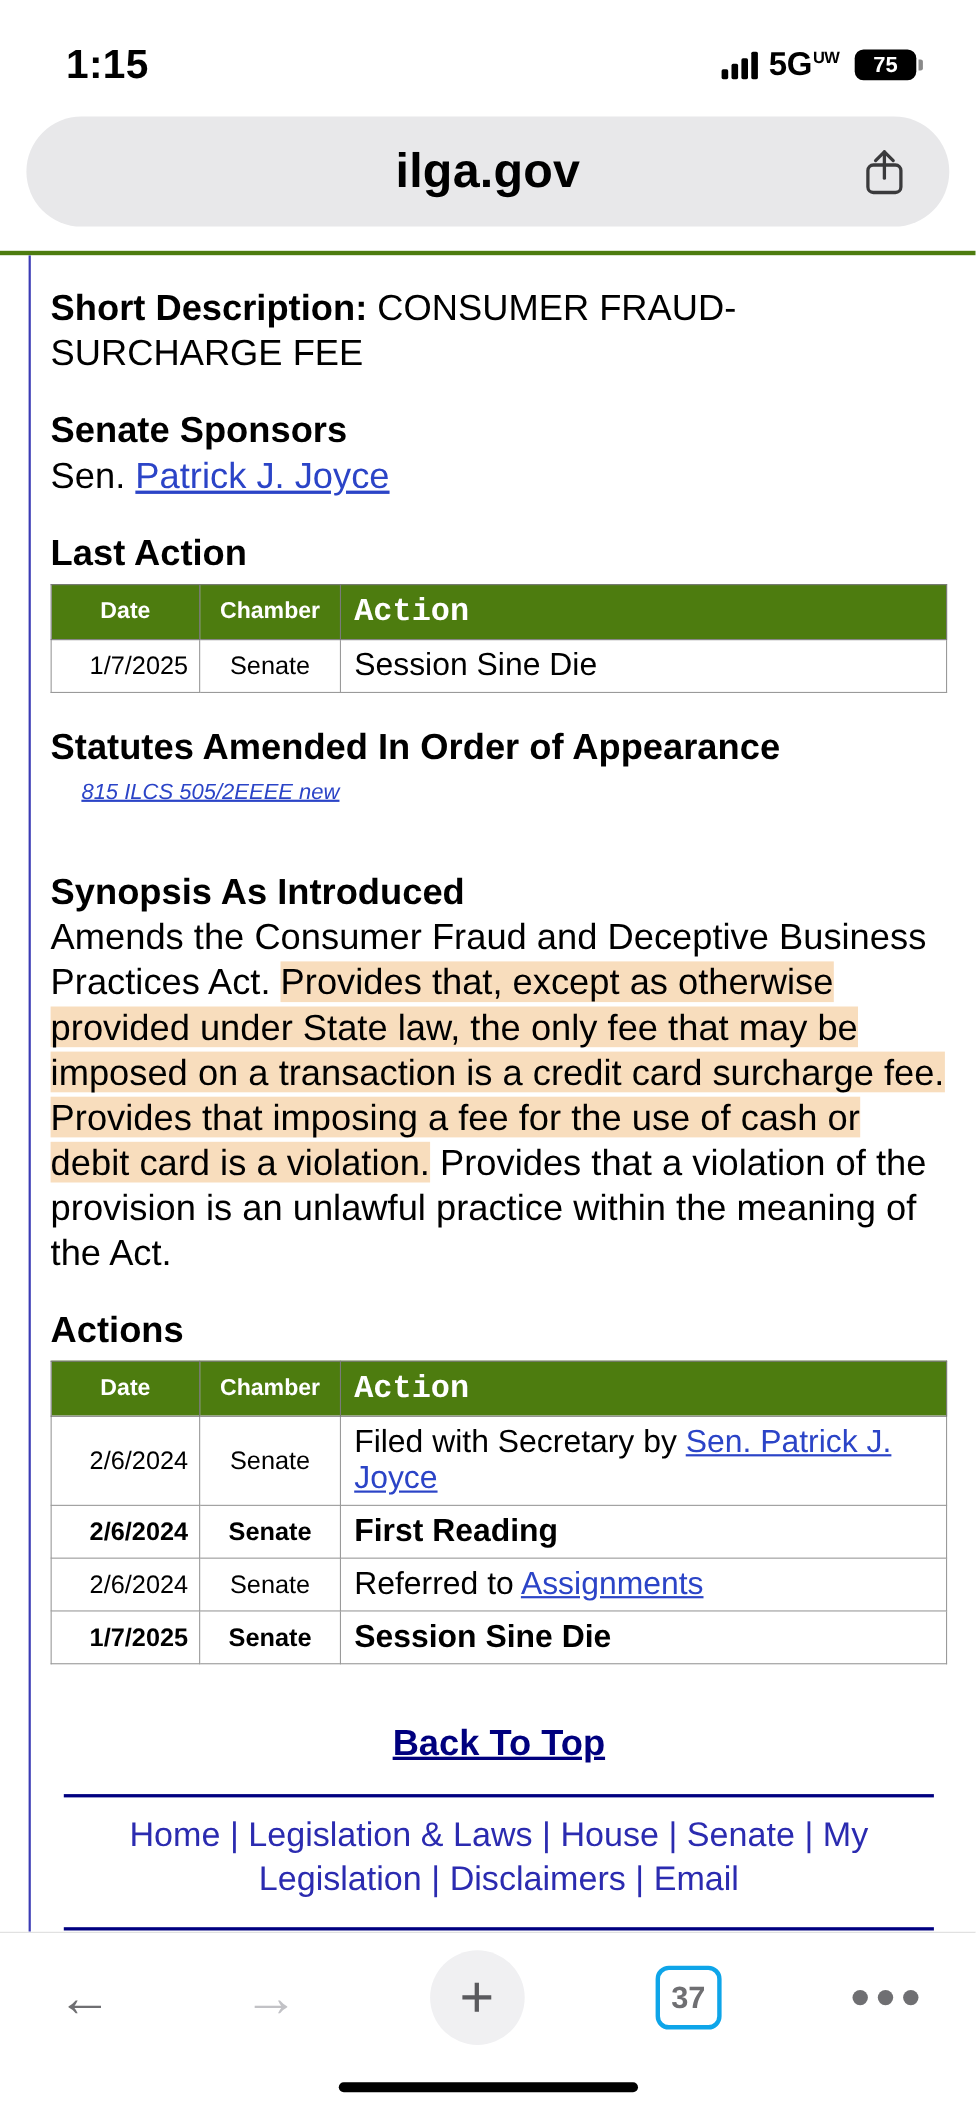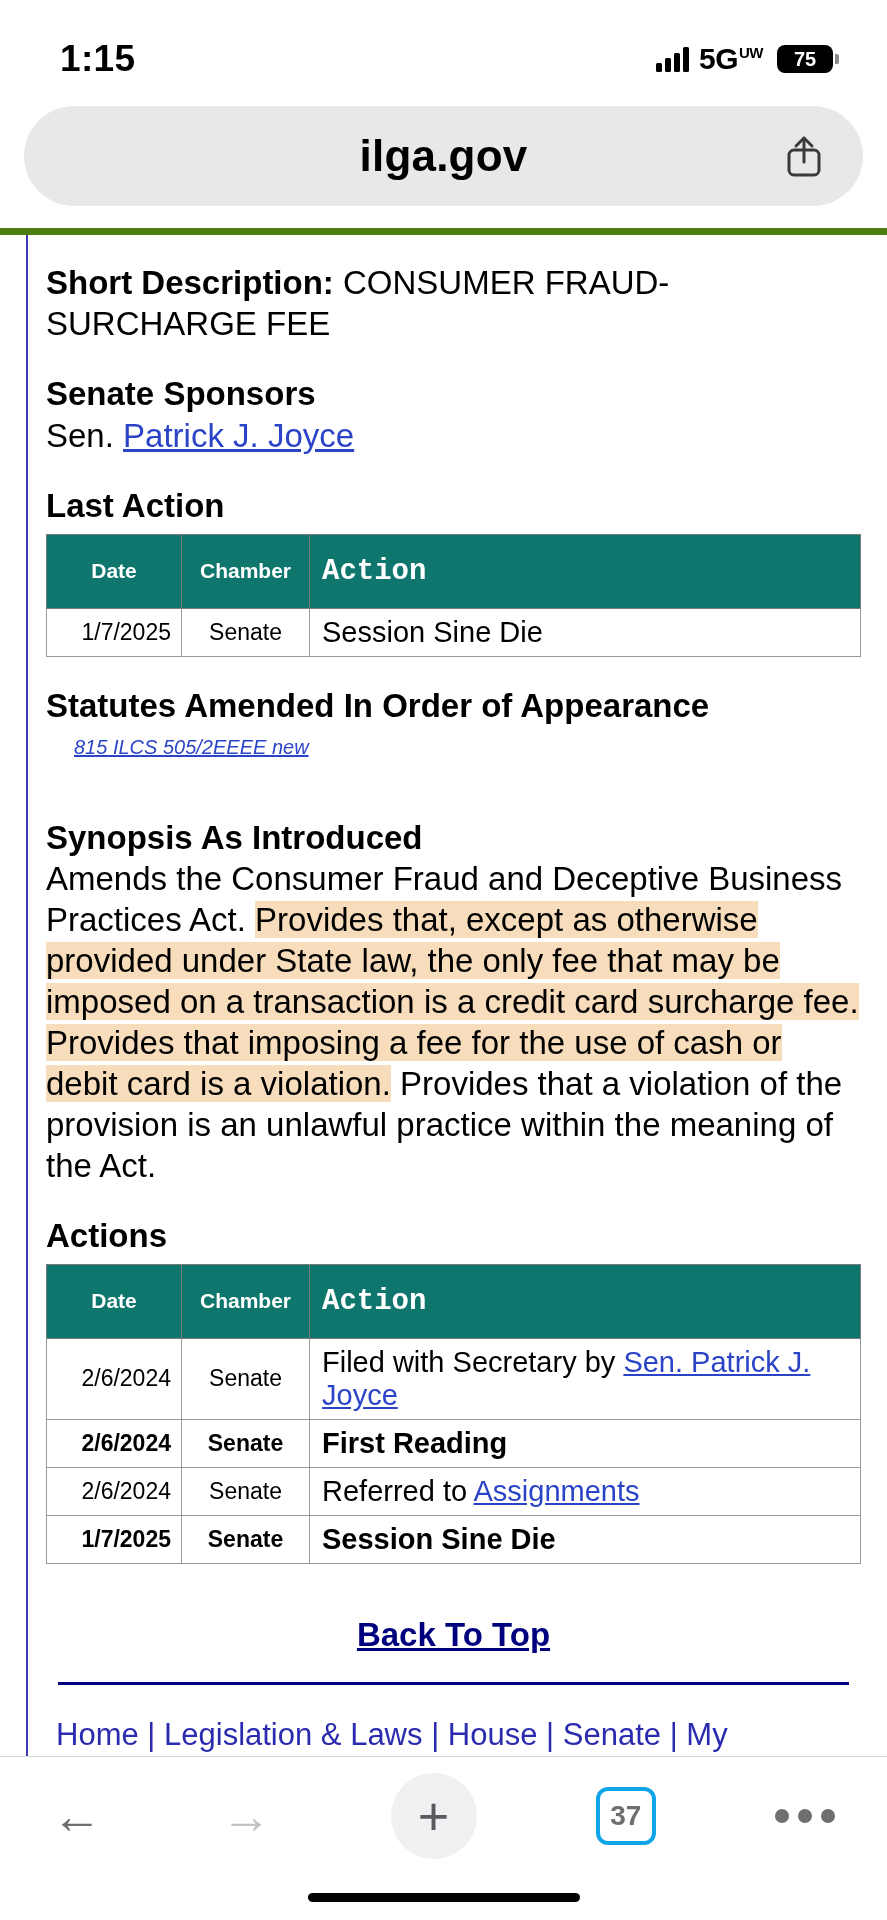--- a/index.html
+++ b/index.html
@@ -121,21 +121,21 @@
     right: 40px;
     top: 50%;
     transform: translateY(-50%);
     width: 38px;
     height: 44px;
   }
 
   
   .page {
     flex: 1 1 auto;
-    border-top: 7px solid #4d7c0f;
+    border-top: 4px solid #4d7c0f;
     overflow: hidden;
     position: relative;
     background: #fff;
   }
   .page-inner {
     padding: 28px 26px 0 26px;
     position: relative;
   }
   .left-rule {
     position: absolute;
@@ -183,25 +183,25 @@
   }
 
   
   table.act {
     width: 100%;
     border-collapse: collapse;
     margin-top: 8px;
     table-layout: fixed;
   }
   table.act th {
-    background: #0f766e;
+    background: #4d7c0f;
     color: #ffffff;
     font-size: 21px;
     font-weight: bold;
-    padding: 20px 6px;
+    padding: 8px 6px;
     text-align: center;
     border: 1px solid #7a7a7a;
   }
   table.act th.action-col {
     text-align: left;
     font-size: 29px;
     padding-left: 12px;
     font-family: Liberation Mono, monospace;
   }
   table.act td {
@@ -241,25 +241,25 @@
     color: #00007e;
     text-decoration: underline;
   }
 
   .rule-blue {
     border: 0;
     border-top: 3px solid #000080;
     margin: 10px 12px 0 12px;
   }
   .footer-nav {
-    text-align: left;
+    text-align: center;
     font-size: 31px;
     line-height: 1.3;
     color: #2b2bb0;
-    padding: 30px 10px 14px 10px;
+    padding: 14px 10px 14px 10px;
   }
   .footer-nav a { color: #2b2bb0; text-decoration: none; }
   .footer-nav .sep { color: #2b2bb0; }
 
   .footer-info {
     display: flex;
     gap: 12px;
     padding: 16px 10px 0 6px;
     align-items: flex-start;
   }

